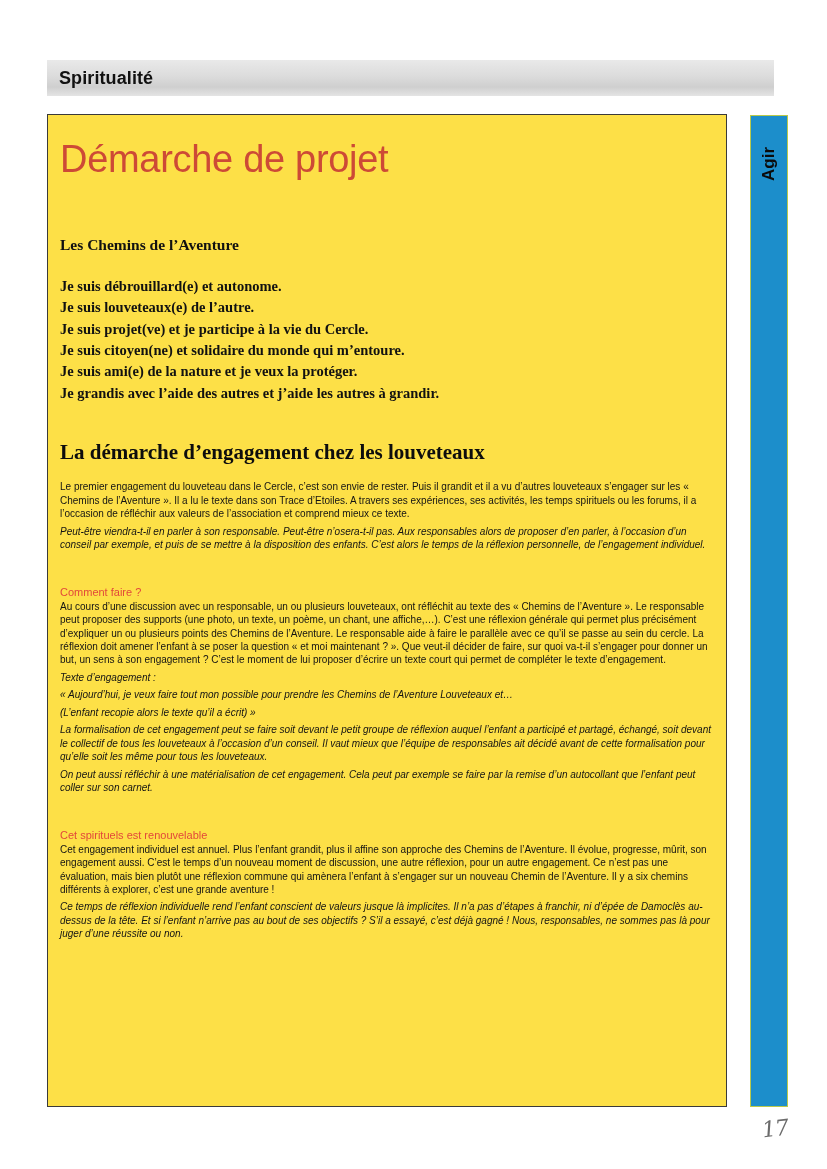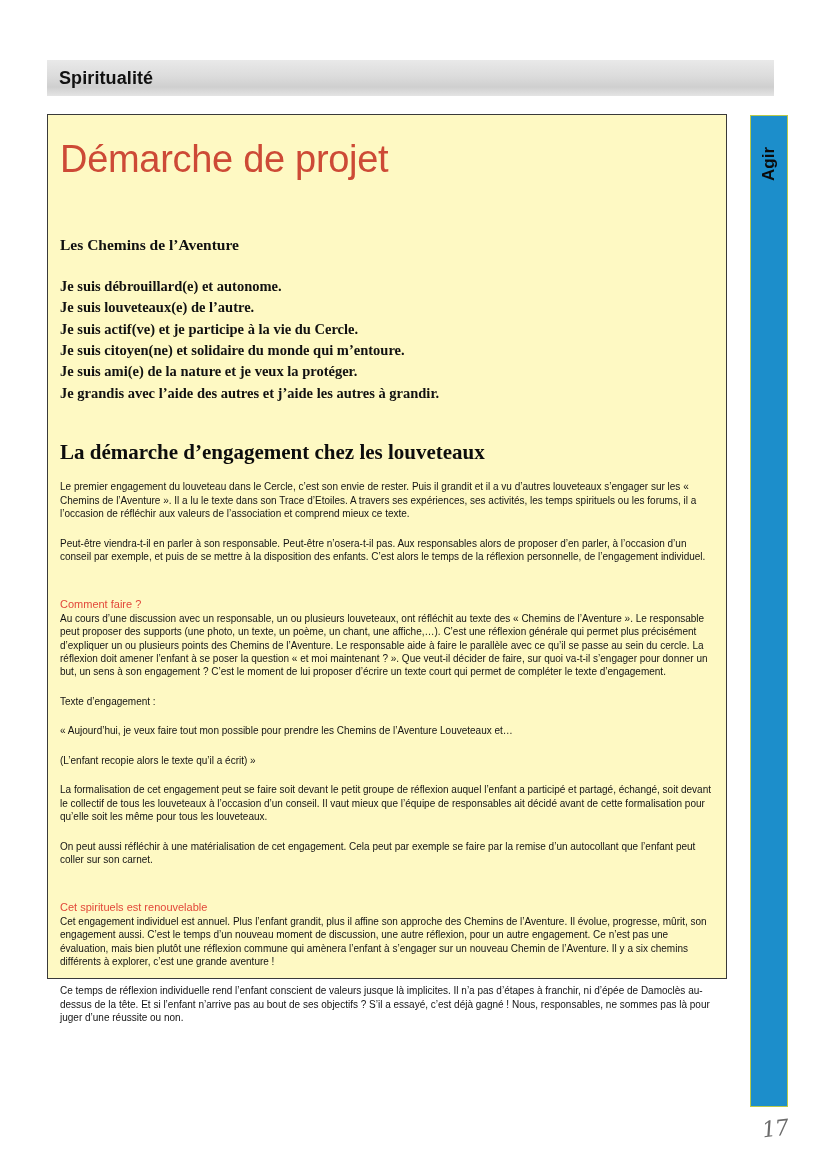--- a/index.html
+++ b/index.html
@@ -36,23 +36,23 @@
     color: #111111;
     white-space: nowrap;
   }
 
   
   .content-box {
     position: absolute;
     left: 47px;
     top: 114px;
     width: 680px;
-    height: 865px;
+    height: 993px;
     border: 1.4px solid #3a3a3a;
-    background: #fef9c3;
+    background: #fde047;
     box-sizing: border-box;
   }
   .content-inner {
     position: absolute;
     left: 12px;
     top: 10px;
     right: 14px;
     bottom: 8px;
   }
 
@@ -102,21 +102,21 @@
     font-weight: 400;
   }
 
   .body-para {
     font-size: 10px;
     line-height: 1.345;
     color: #131313;
     margin: 0;
     text-align: left;
   }
-  .blk-tight { margin-top: 16px; }
+  .blk-tight { margin-top: 4px; font-style: italic; }
   .gap-lg { height: 22px; }
   .gap-md { height: 15px; }
 
   
   .side-tab {
     position: absolute;
     left: 750px;
     top: 115px;
     width: 38px;
     height: 992px;
@@ -160,21 +160,21 @@
 <div class="content-box">
   <div class="content-inner">
 
     <h1 class="doc-title">Démarche de projet</h1>
 
     <h2 class="subtitle-serif">Les Chemins de l’Aventure</h2>
 
     <div class="creed-list">
       <div>Je suis débrouillard(e) et autonome.</div>
       <div>Je suis louveteaux(e) de l’autre.</div>
-      <div>Je suis actif(ve) et je participe à la vie du Cercle.</div>
+      <div>Je suis projet(ve) et je participe à la vie du Cercle.</div>
       <div>Je suis citoyen(ne) et solidaire du monde qui m’entoure.</div>
       <div>Je suis ami(e) de la nature et je veux la protéger.</div>
       <div>Je grandis avec l’aide des autres et j’aide les autres à grandir.</div>
     </div>
 
     <h3 class="section-heading">La démarche d’engagement chez les louveteaux</h3>
 
     <div class="gap-md"></div>
 
     <p class="body-para">Le premier engagement du louveteau dans le Cercle, c’est son envie de rester. Puis il grandit et il a vu d’autres louveteaux s’engager sur les « Chemins de l’Aventure ». Il a lu le texte dans son Trace d’Etoiles. A travers ses expériences, ses activités, les temps spirituels ou les forums, il a l’occasion de réfléchir aux valeurs de l’association et comprend mieux ce texte.</p>

